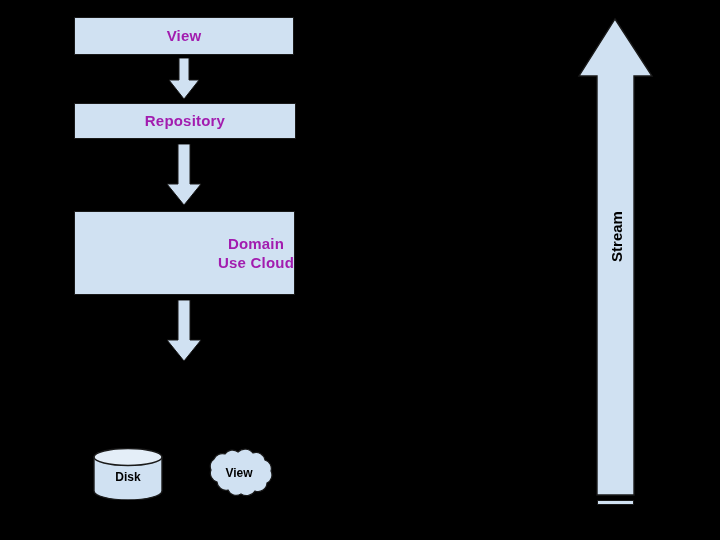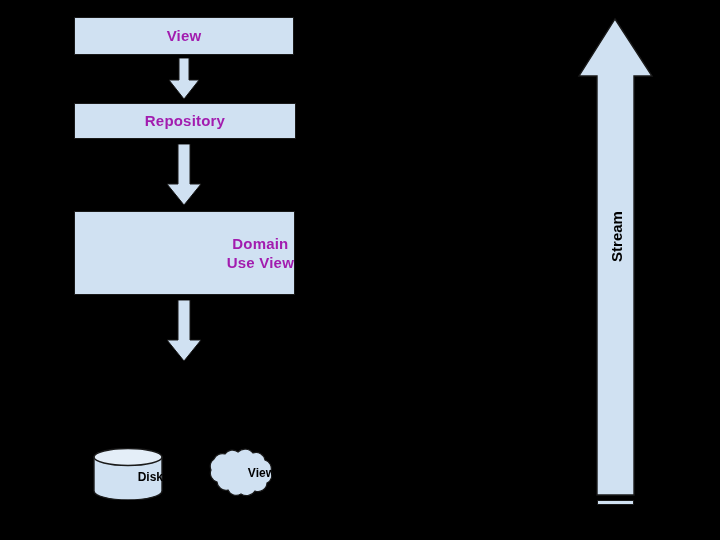--- a/index.html
+++ b/index.html
@@ -51,21 +51,21 @@
 
   
   #disk-shape  { position: absolute; left: 93px;  top: 448px; width: 70px; height: 52px; }
   #cloud-shape { position: absolute; left: 203px; top: 446px; width: 72px; height: 58px; }
 
   .glyph-label {
     position: absolute;
     color: #000000;
     font-weight: bold;
     font-size: 12px;
-    text-align: right;
+    text-align: center;
     pointer-events: none;
   }
   #disk-label  { left: 93px;  top: 470px; width: 70px; }
   #cloud-label { left: 203px; top: 466px; width: 72px; }
 
   
   #stream-arrow { position: absolute; left: 576px; top: 18px; width: 78px; height: 478px; }
   #stream-base  {
     position: absolute;
     left: 597px; top: 500px;
@@ -110,21 +110,21 @@
 
   <div class="down-arrow" id="arrow-presenter-domain">
     <svg viewBox="0 0 36 62" width="36" height="62" preserveAspectRatio="none">
       <polygon points="12,0 24,0 24,40 35,40 18,61 1,40 12,40" fill="#d0e1f2" stroke="#1a1a1a" stroke-width="1"></polygon>
     </svg>
   </div>
 
   <div class="layer-box" id="box-domain">
     <div>
       <span class="box-line">Domain</span>
-      <span class="box-line">Use View</span>
+      <span class="box-line">Use Cloud</span>
     </div>
   </div>
 
   <div class="down-arrow" id="arrow-domain-repository">
     <svg viewBox="0 0 36 62" width="36" height="62" preserveAspectRatio="none">
       <polygon points="12,0 24,0 24,40 35,40 18,61 1,40 12,40" fill="#d0e1f2" stroke="#1a1a1a" stroke-width="1"></polygon>
     </svg>
   </div>
 
 

